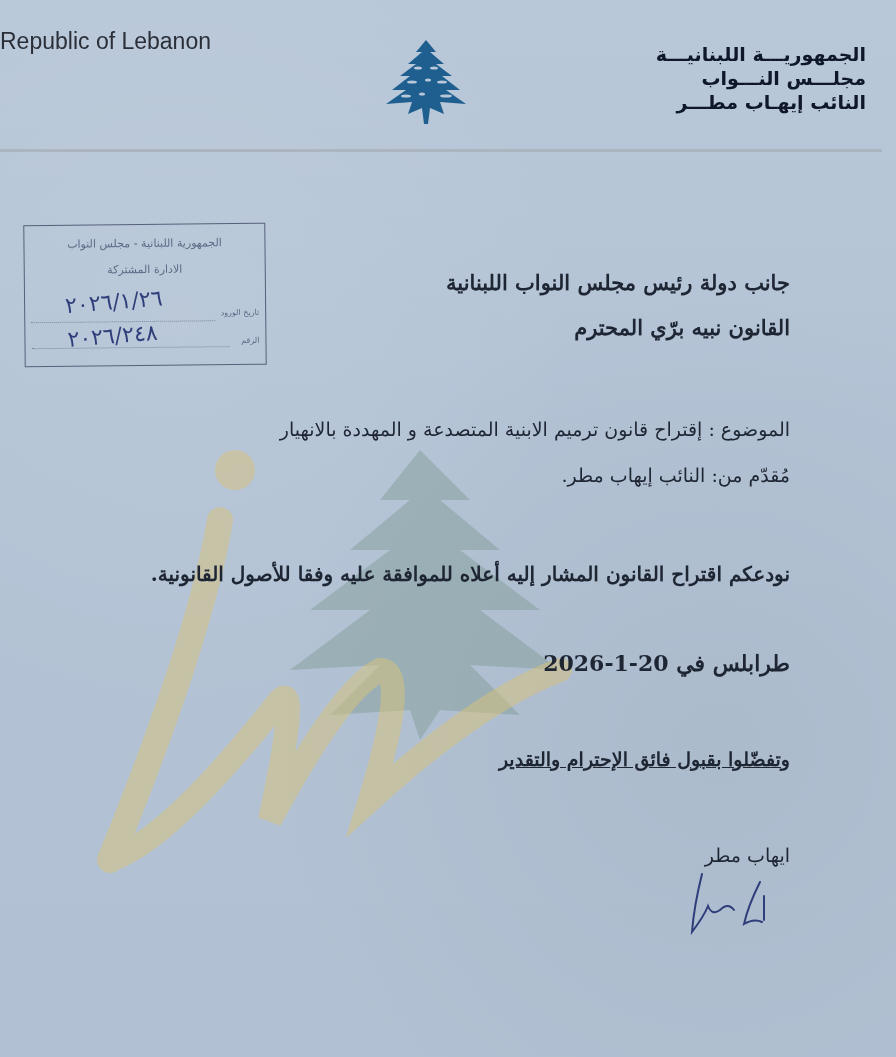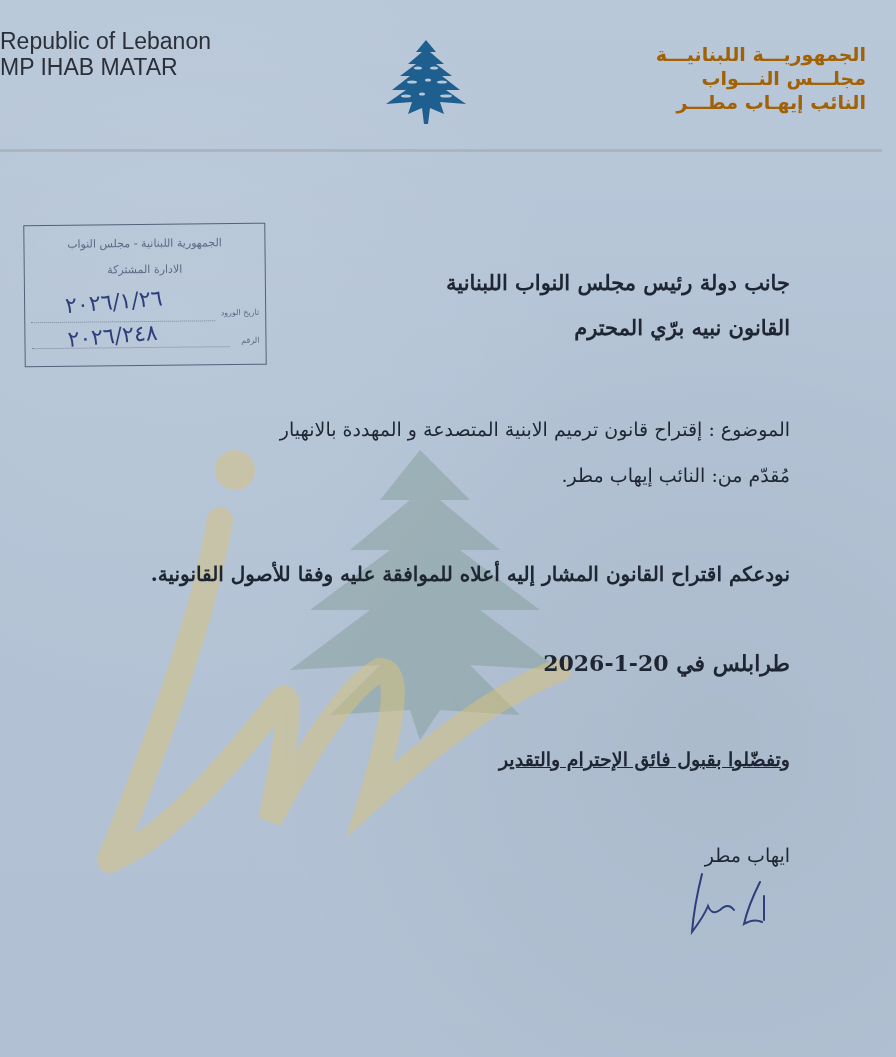--- a/index.html
+++ b/index.html
@@ -18,21 +18,21 @@
   }
   
   .hdr-en {
     position: absolute; left: 0; top: 28px;
     font-family: "Liberation Sans", sans-serif;
     font-size: 23px; line-height: 26px; color: #2a2f38;
   }
   .hdr-ar {
     position: absolute; right: 30px; top: 42px; direction: rtl; text-align: right;
     font-family: "DejaVu Sans", sans-serif; font-weight: bold;
-    font-size: 19px; line-height: 24px; color: #a16207; letter-spacing: 1px;
+    font-size: 19px; line-height: 24px; color: #0f172a; letter-spacing: 1px;
   }
   .cedar-logo { position: absolute; left: 378px; top: 38px; width: 96px; height: 90px; }
   .hdr-rule {
     position: absolute; left: 0; top: 149px; width: 882px; height: 3px;
     background: #a9b0bb; opacity: 0.85;
   }
   
   .stamp {
     position: absolute; left: 24px; top: 224px; width: 240px; height: 140px;
     border: 1.5px solid #55607a; transform: rotate(-0.6deg);
@@ -81,21 +81,20 @@
   </g>
   <g opacity="0.5" fill="none" stroke="#d9c27a" stroke-linecap="round">
     <circle cx="155" cy="30" r="20" fill="#d9c27a" stroke="none"></circle>
     <path d="M140 80 Q120 200 30 420" stroke-width="26"></path>
     <path d="M30 420 Q90 400 200 260 Q220 240 190 380 Q260 250 300 230 Q330 230 290 360 Q400 260 480 230" stroke-width="24"></path>
   </g>
 </svg>
 
 <div class="hdr-en">
   <div>Republic of Lebanon</div>
-  <div>MP IHAB MATAR</div>
 </div>
 
 <svg class="cedar-logo" viewBox="0 0 96 90">
   <path d="M48 2 L38 14 L44 14 L30 26 L38 26 L22 38 L32 38 L14 52 L28 52 L8 66 L34 64 L30 76 L44 70 L46 86 L50 86 L52 70 L66 76 L62 64 L88 66 L68 52 L82 52 L64 38 L74 38 L58 26 L66 26 L52 14 L58 14 Z" fill="#1f5f8f"></path>
   <g fill="#b9c8d9">
     <ellipse cx="40" cy="30" rx="4" ry="1.6"></ellipse>
       <ellipse cx="56" cy="30" rx="4" ry="1.6"></ellipse>
     <ellipse cx="34" cy="44" rx="5" ry="1.6"></ellipse>
       <ellipse cx="50" cy="42" rx="3" ry="1.6"></ellipse>
       <ellipse cx="64" cy="44" rx="5" ry="1.6"></ellipse>

